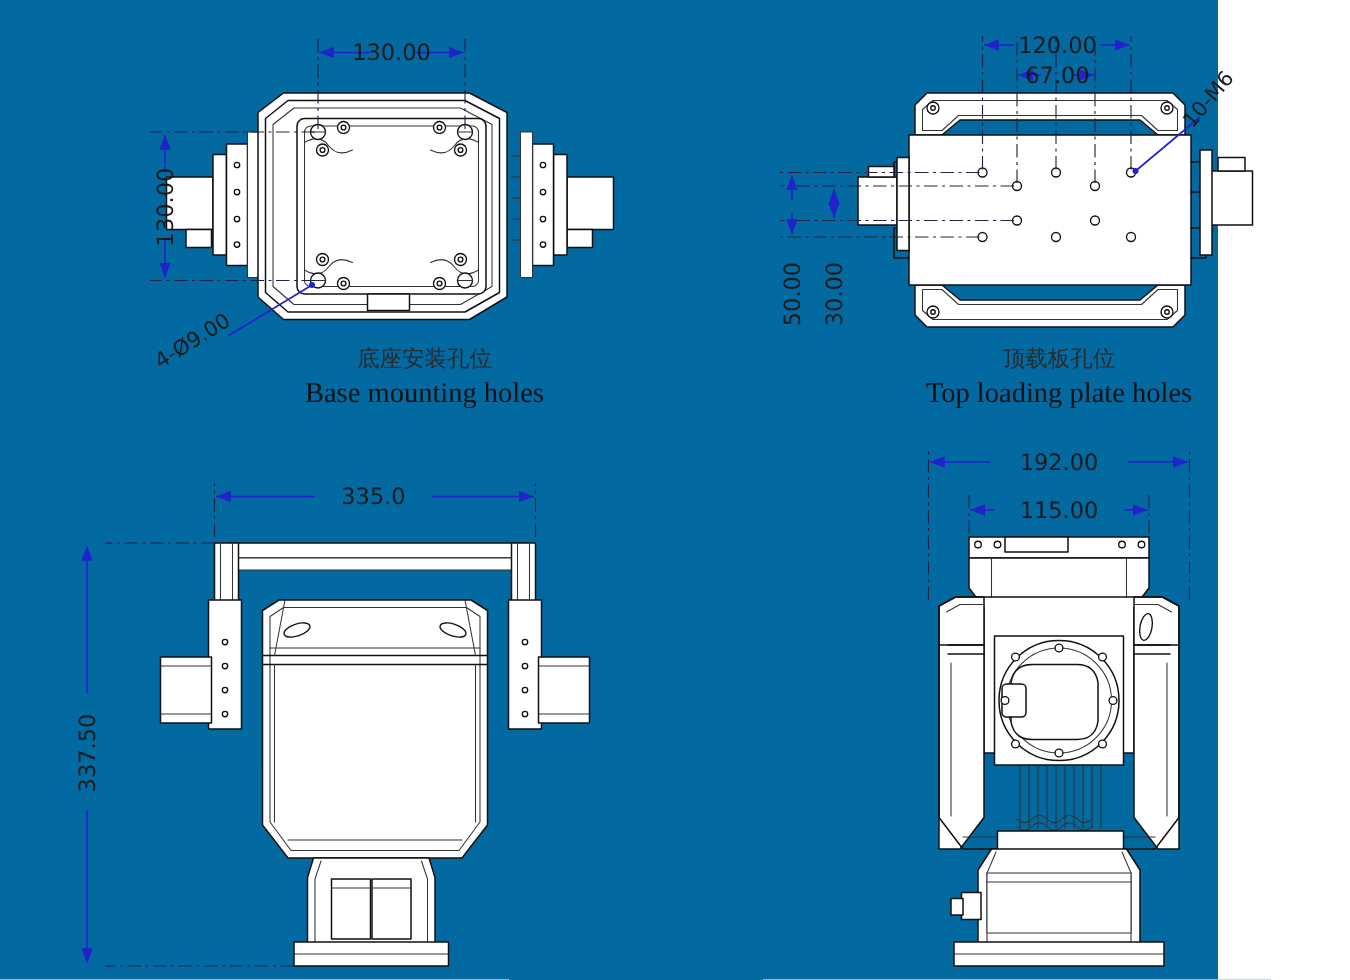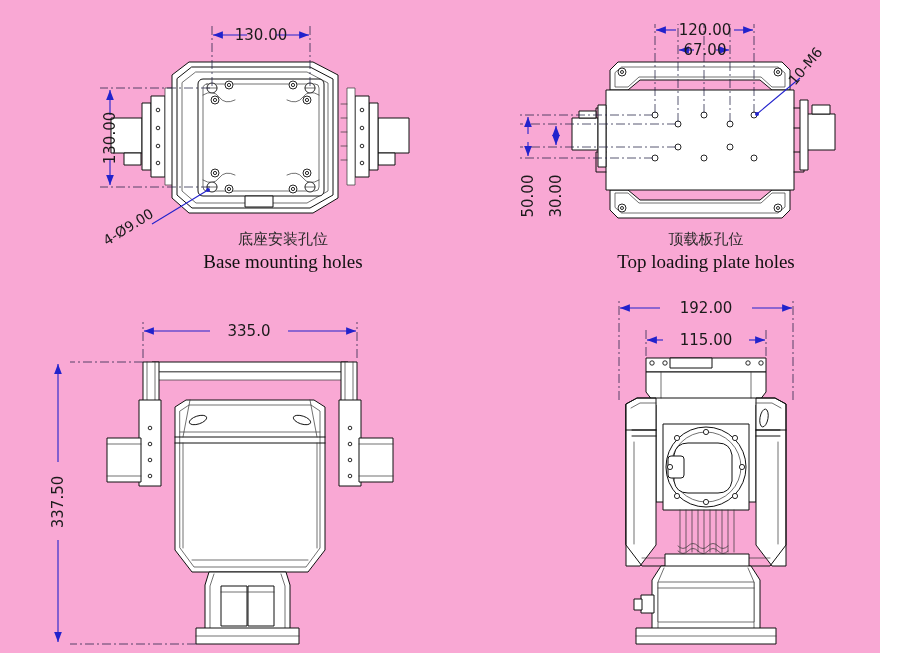--- a/index.html
+++ b/index.html
@@ -8,23 +8,23 @@
     background: #ffffff;
   }
   body {
     width: 900px;
     height: 653px;
     overflow: hidden;
     font-family: "Liberation Serif", serif;
   }
   #sheet {
     position: relative;
-    width: 880px;
+    width: 812px;
     height: 653px;
-    background: #f9a8d4;
+    background: #0369a1;
   }
   svg.drawing {
     position: absolute;
     left: 0;
     top: 0;
     width: 900px;
     height: 653px;
   }
   .part {
     fill: none;

